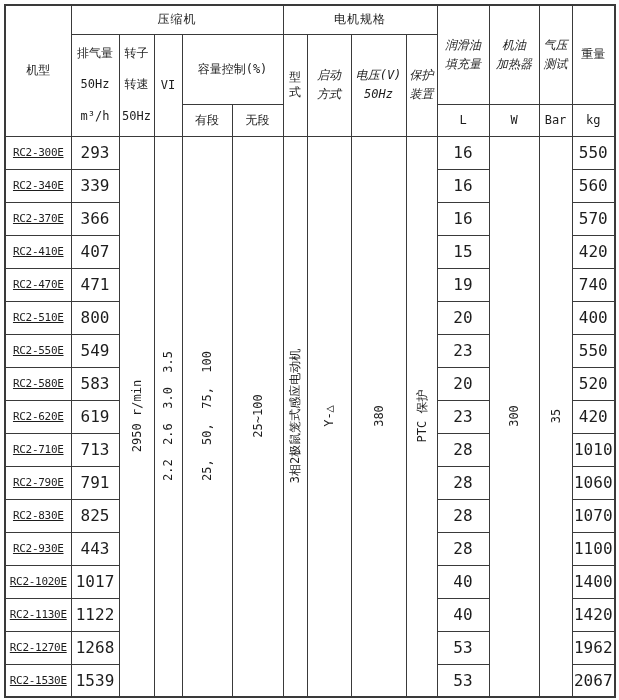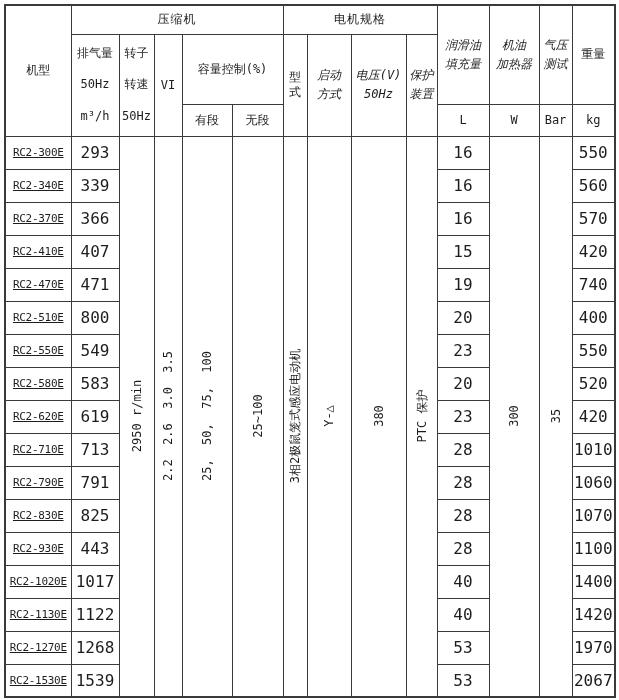--- a/index.html
+++ b/index.html
@@ -243,21 +243,21 @@
   <tr class="d">
     <td class="model">RC2-1130E</td>
     <td class="num">1122</td>
     <td class="num">40</td>
     <td class="num">1420</td>
   </tr>
   <tr class="d">
     <td class="model">RC2-1270E</td>
     <td class="num">1268</td>
     <td class="num">53</td>
-    <td class="num">1970</td>
+    <td class="num">1962</td>
   </tr>
   <tr class="d">
     <td class="model">RC2-1530E</td>
     <td class="num">1539</td>
     <td class="num">53</td>
     <td class="num">2067</td>
   </tr>
 </tbody>
   </table>
 

